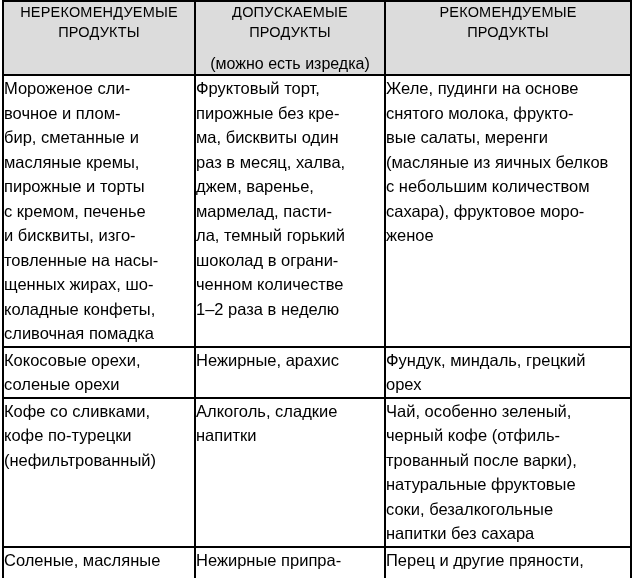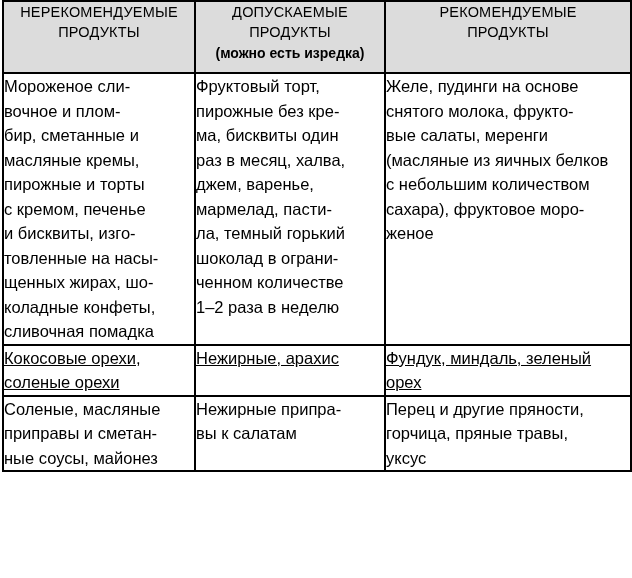--- a/index.html
+++ b/index.html
@@ -44,36 +44,35 @@
   }
   .hd-main {
     display: block;
     font-size: 14.5px;
     line-height: 20px;
     letter-spacing: 0.2px;
     white-space: pre-line;
   }
   .hd-sub {
     display: block;
-    font-size: 14px;
+    font-size: 16px;
     line-height: 20px;
-    margin-top: 1px;
-    font-weight: bold;
+    margin-top: 12px;
   }
 
   
   tbody td {
     padding: 7px 7px 8px 7px;
     font-size: 16.5px;
     line-height: 24.5px;
     white-space: pre-line;
   }
 
   tbody tr.r1 td { height: 228px; }
-  tbody tr.r2 td { height: 48px; text-decoration: underline; }
+  tbody tr.r2 td { height: 48px; }
   tbody tr.r3 td { height: 125px; }
   tbody tr.r4 td { height: 62px; }
 
   tbody tr.shaded td { background: #ffffff; }
 </style>
 </head>
 <body>
 
 <table id="food-table">
   <colgroup>
@@ -130,22 +129,35 @@
 вые салаты, меренги
 (масляные из яичных белков
 с небольшим количеством
 сахара), фруктовое моро-
 женое</td>
     </tr>
     <tr class="r2">
       <td>Кокосовые орехи,
 соленые орехи</td>
       <td>Нежирные, арахис</td>
-      <td>Фундук, миндаль, зеленый
+      <td>Фундук, миндаль, грецкий
 орех</td>
+    </tr>
+    <tr class="r3">
+      <td>Кофе со сливками,
+кофе по-турецки
+(нефильтрованный)</td>
+      <td>Алкоголь, сладкие
+напитки</td>
+      <td>Чай, особенно зеленый,
+черный кофе (отфиль-
+трованный после варки),
+натуральные фруктовые
+соки, безалкогольные
+напитки без сахара</td>
     </tr>
     <tr class="r4 shaded">
       <td>Соленые, масляные
 приправы и сметан-
 ные соусы, майонез</td>
       <td>Нежирные припра-
 вы к салатам</td>
       <td>Перец и другие пряности,
 горчица, пряные травы,
 уксус</td>

